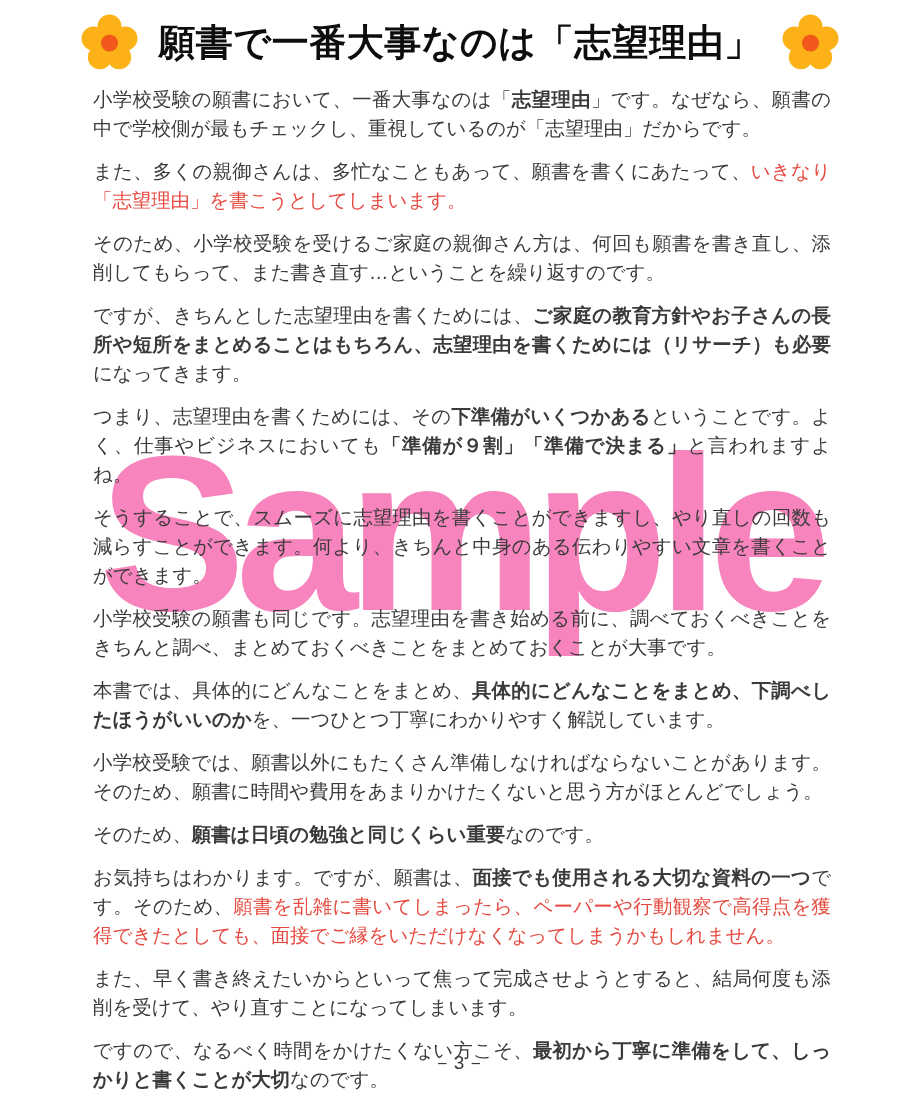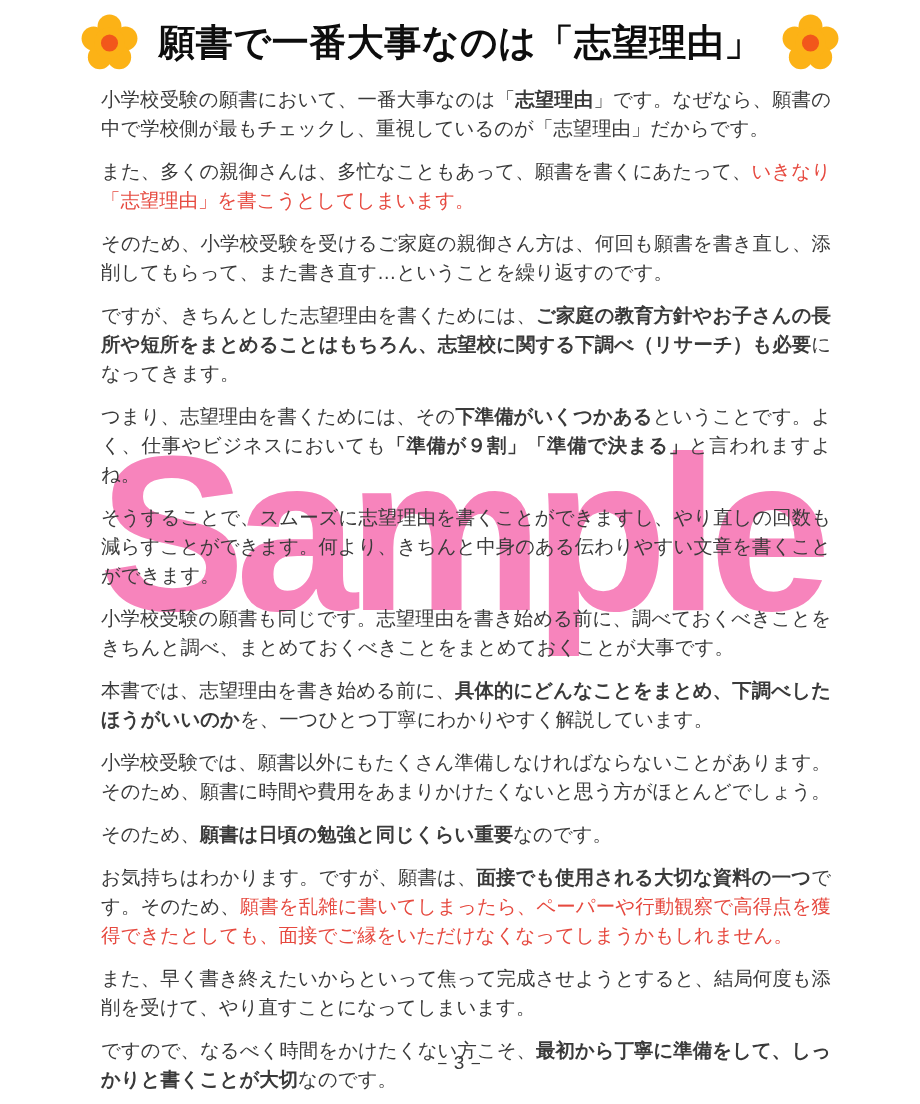--- a/index.html
+++ b/index.html
@@ -56,21 +56,21 @@
   
   .body {
     position: relative;
     z-index: 1;
     padding: 13px 89px 0 93px;
     color: var(--body-text, #3a3a3a);
     font-size: 19.4px;
     line-height: 29px;
     text-align: justify;
   }
-  .para { margin-bottom: 14px; margin-left: 8px; }
+  .para { margin-bottom: 14px; }
   .run-n { font-weight: 400; }
   .run-b { font-weight: 700; }
   .run-r { color: var(--accent-red, #e6493f); font-weight: 400; }
 
   
   .footer {
     position: absolute;
     z-index: 1;
     left: 0;
     right: 0;
@@ -115,25 +115,25 @@
         </g>
         <circle class="center" cx="50" cy="50" r="15" fill="#f2571b"></circle>
       </svg>
     </span>
   </header>
 
   <main class="body" id="paragraphs">
       <p class="para"><span class="run-n">小学校受験の願書において、一番大事なのは「</span><span class="run-b">志望理由</span><span class="run-n">」です。なぜなら、願書の中で学校側が最もチェックし、重視しているのが「志望理由」だからです。</span></p>
       <p class="para"><span class="run-n">また、多くの親御さんは、多忙なこともあって、願書を書くにあたって、</span><span class="run-r">いきなり「志望理由」を書こうとしてしまいます。</span></p>
       <p class="para"><span class="run-n">そのため、小学校受験を受けるご家庭の親御さん方は、何回も願書を書き直し、添削してもらって、また書き直す…ということを繰り返すのです。</span></p>
-      <p class="para"><span class="run-n">ですが、きちんとした志望理由を書くためには、</span><span class="run-b">ご家庭の教育方針やお子さんの長所や短所をまとめることはもちろん、志望校に関する下調べ（リサーチ）も必要</span><span class="run-n">になってきます。</span></p>
+      <p class="para"><span class="run-n">ですが、きちんとした志望理由を書くためには、</span><span class="run-b">ご家庭の教育方針やお子さんの長所や短所をまとめることはもちろん、志望理由を書くためには（リサーチ）も必要</span><span class="run-n">になってきます。</span></p>
       <p class="para"><span class="run-n">つまり、志望理由を書くためには、その</span><span class="run-b">下準備がいくつかある</span><span class="run-n">ということです。よく、仕事やビジネスにおいても</span><span class="run-b">「準備が９割」「準備で決まる」</span><span class="run-n">と言われますよね。</span></p>
       <p class="para"><span class="run-n">そうすることで、スムーズに志望理由を書くことができますし、やり直しの回数も減らすことができます。何より、きちんと中身のある伝わりやすい文章を書くことができます。</span></p>
       <p class="para"><span class="run-n">小学校受験の願書も同じです。志望理由を書き始める前に、調べておくべきことをきちんと調べ、まとめておくべきことをまとめておくことが大事です。</span></p>
-      <p class="para"><span class="run-n">本書では、志望理由を書き始める前に、</span><span class="run-b">具体的にどんなことをまとめ、下調べしたほうがいいのか</span><span class="run-n">を、一つひとつ丁寧にわかりやすく解説しています。</span></p>
+      <p class="para"><span class="run-n">本書では、具体的にどんなことをまとめ、</span><span class="run-b">具体的にどんなことをまとめ、下調べしたほうがいいのか</span><span class="run-n">を、一つひとつ丁寧にわかりやすく解説しています。</span></p>
       <p class="para"><span class="run-n">小学校受験では、願書以外にもたくさん準備しなければならないことがあります。そのため、願書に時間や費用をあまりかけたくないと思う方がほとんどでしょう。</span></p>
       <p class="para"><span class="run-n">そのため、</span><span class="run-b">願書は日頃の勉強と同じくらい重要</span><span class="run-n">なのです。</span></p>
       <p class="para"><span class="run-n">お気持ちはわかります。ですが、願書は、</span><span class="run-b">面接でも使用される大切な資料の一つ</span><span class="run-n">です。そのため、</span><span class="run-r">願書を乱雑に書いてしまったら、ペーパーや行動観察で高得点を獲得できたとしても、面接でご縁をいただけなくなってしまうかもしれません。</span></p>
       <p class="para"><span class="run-n">また、早く書き終えたいからといって焦って完成させようとすると、結局何度も添削を受けて、やり直すことになってしまいます。</span></p>
       <p class="para"><span class="run-n">ですので、なるべく時間をかけたくない方こそ、</span><span class="run-b">最初から丁寧に準備をして、しっかりと書くことが大切</span><span class="run-n">なのです。</span></p>
     </main>
 
   <footer class="footer">
     <span>－3－</span>
   </footer>

